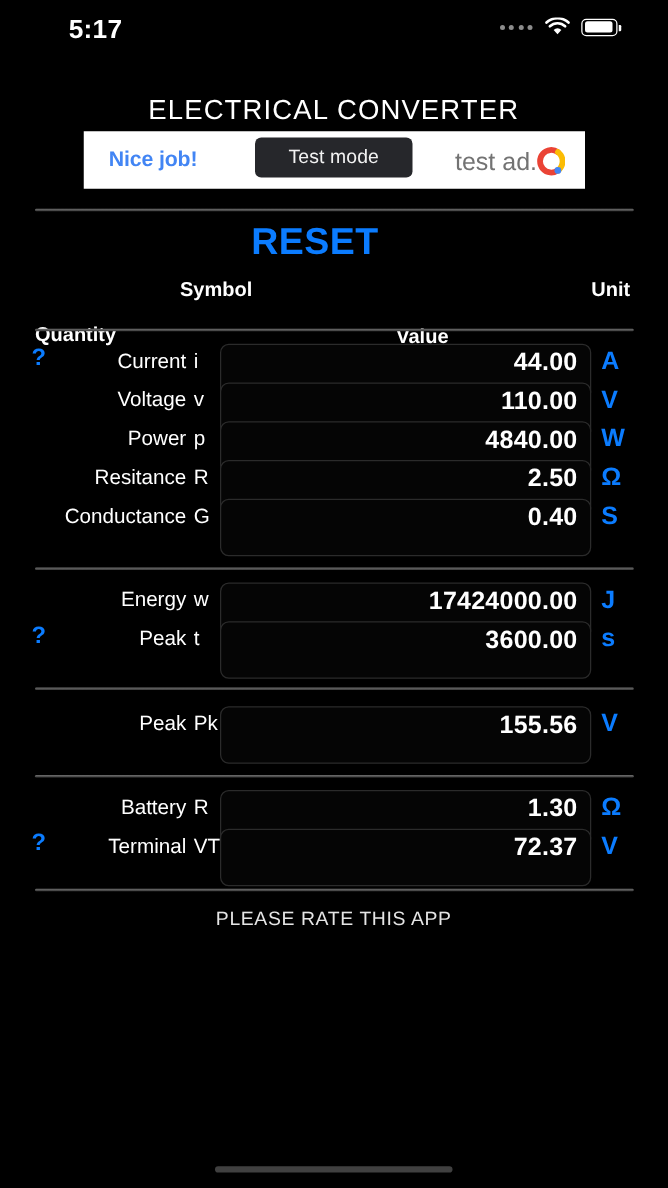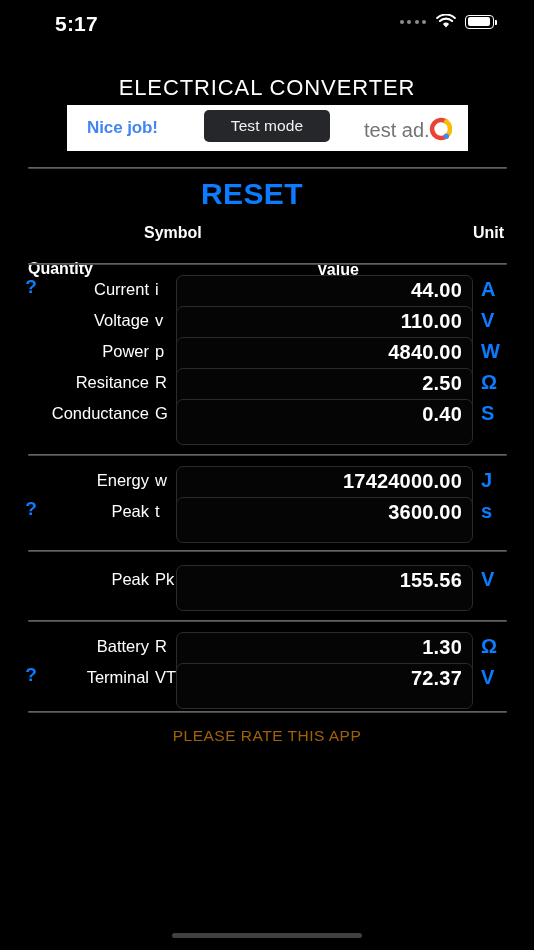--- a/index.html
+++ b/index.html
@@ -255,21 +255,21 @@
 
   
   .rate-link {
     position: absolute;
     left: 0;
     top: 727px;
     width: 534px;
     text-align: center;
     font-size: 15.5px;
     font-weight: 400;
-    color: #a16207;
+    color: #e5e5e5;
     letter-spacing: 0.5px;
     cursor: pointer;
   }
 
   
   .home-indicator {
     position: absolute;
     left: 50%;
     transform: translateX(-50%);
     bottom: 12px;

